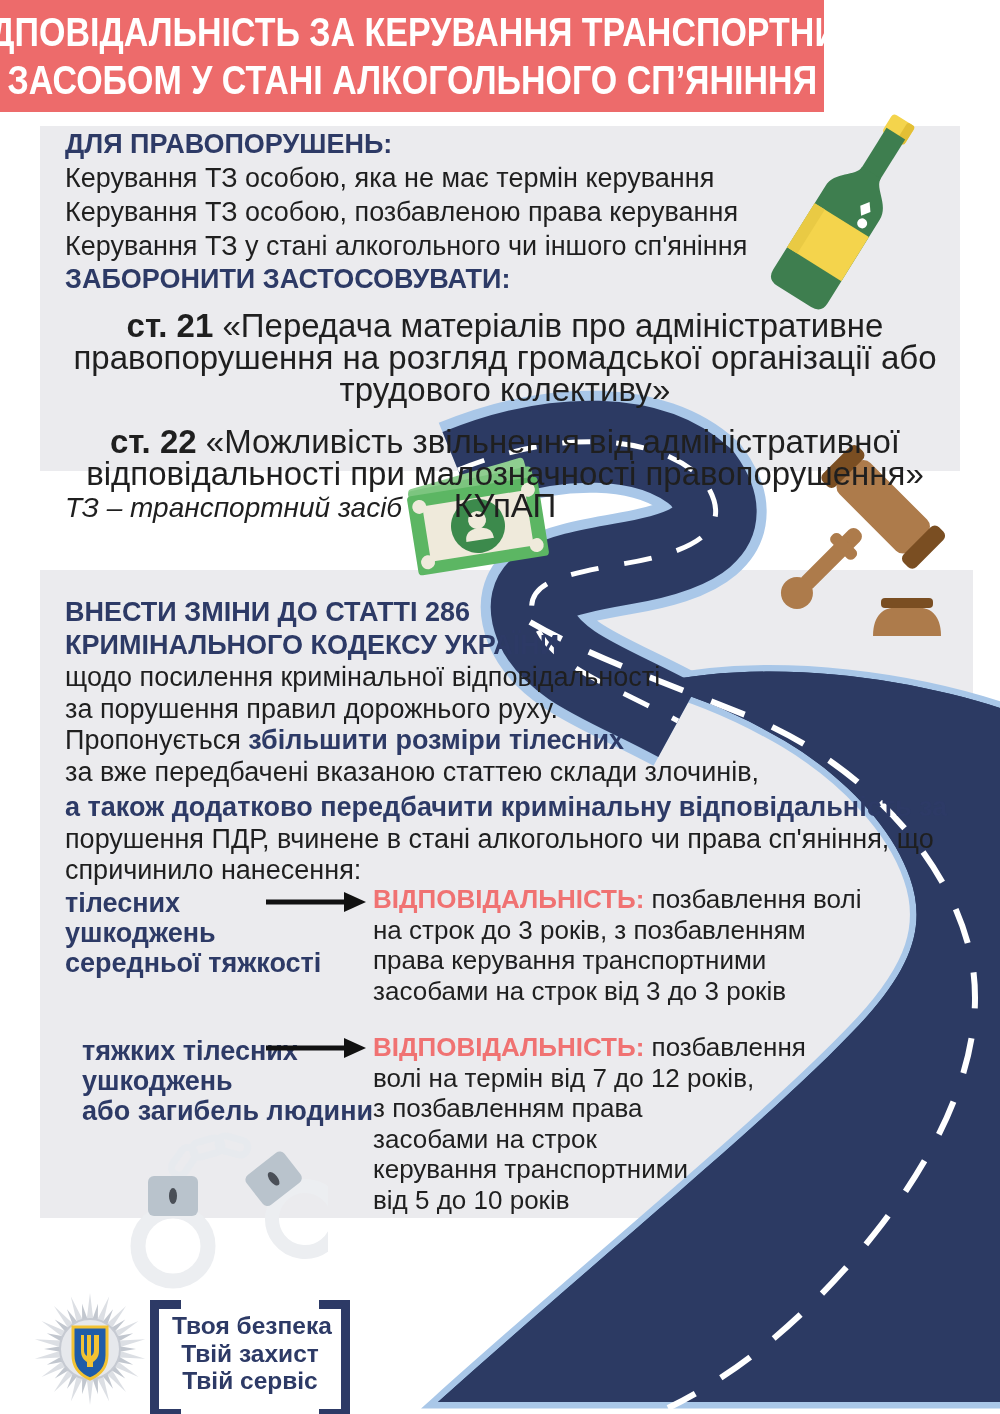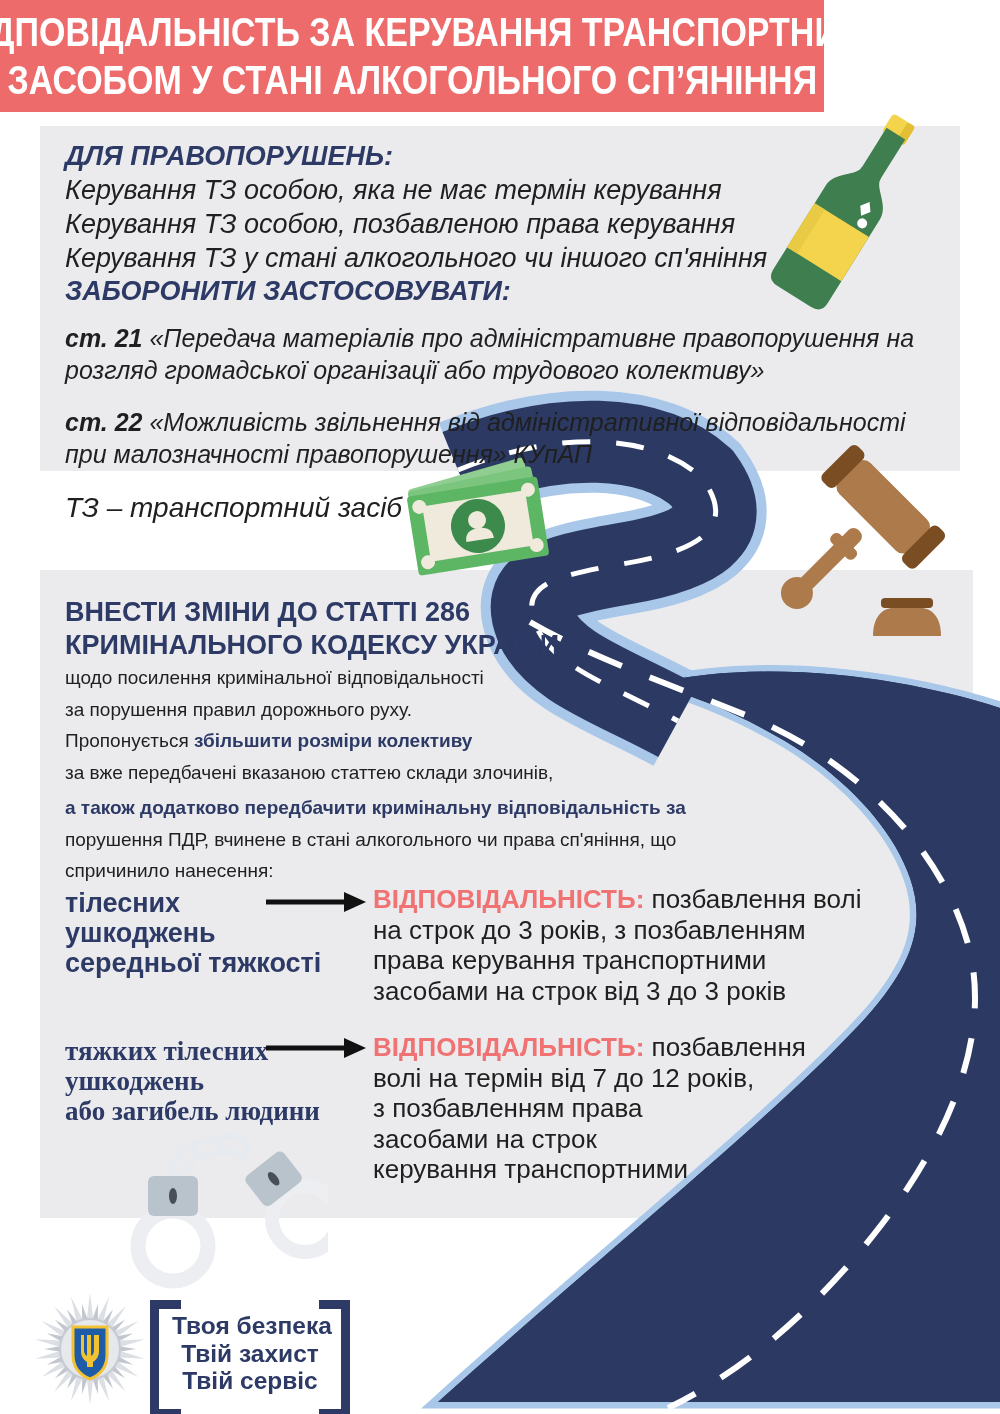--- a/index.html
+++ b/index.html
@@ -23,36 +23,36 @@
   #road-svg{position:absolute;left:0;top:0;z-index:2;pointer-events:none;}
   .road-blue{stroke:var(--road-edge);fill:none;}
   .road-navy{stroke:var(--road);fill:none;}
   .wedge{fill:var(--road);stroke:var(--road-edge);stroke-width:13;paint-order:stroke;}
   .wedge-fill{fill:var(--road);}
   .dashline{stroke:var(--dash-white);fill:none;}
   
   .txt{position:absolute;z-index:3;}
   .h-navy{color:var(--navy);font-weight:bold;font-size:27px;line-height:33px;white-space:nowrap;}
   .body-line{font-size:27px;line-height:34px;white-space:nowrap;}
-  #box1-content{left:65px;top:140px;width:885px;font-style:italic;}
-  .article{font-size:25px;line-height:32px;max-width:880px;}
+  #box1-content{left:65px;top:128px;width:885px;}
+  .article{font-size:33px;line-height:32px;max-width:880px;text-align:center;}
   .article .ref{font-weight:bold;}
   #article-1{margin-top:14px;}
   #article-2{margin-top:20px;}
   #note{left:65px;top:492px;font-size:28px;font-style:italic;white-space:nowrap;}
   #box2-content{left:65px;top:596px;width:600px;}
-  .b2-body{font-size:19px;line-height:31.5px;white-space:nowrap;}
+  .b2-body{font-size:27px;line-height:31.5px;white-space:nowrap;}
   .bold-navy{color:var(--navy);font-weight:bold;}
   .para2{margin-top:4px;}
   .item-label{font-size:27px;line-height:30px;font-weight:bold;color:var(--navy);white-space:nowrap;}
   .item-right{font-size:26px;line-height:30.5px;white-space:nowrap;}
   .resp-label{color:var(--accent-red);font-weight:bold;}
   #item1-label{left:65px;top:888px;}
   #item1-right{left:373px;top:884px;}
-  #item2-label{left:65px;top:1036px;font-family:Liberation Serif, serif;}
+  #item2-label{left:82px;top:1036px;}
   #item2-right{left:373px;top:1032px;}
   .arrow{position:absolute;z-index:3;}
   #arrow1{left:266px;top:892px;}
   #arrow2{left:266px;top:1038px;}
   
   #badge{left:28px;top:1286px;z-index:3;}
   #slogan-wrap{left:150px;top:1300px;width:200px;height:102px;z-index:3;}
   .bracket{position:absolute;top:0;width:22px;height:100px;border:9px solid var(--navy);}
   .bracket.left{left:0;border-right:none;}
   .bracket.right{right:0;border-left:none;}
@@ -145,21 +145,21 @@
     </div>
   </div>
 
   <div id="note" class="txt">ТЗ – транспортний засіб</div>
 
   <div id="box2-content" class="txt">
     <div class="h-navy">ВНЕСТИ ЗМІНИ ДО СТАТТІ 286</div>
     <div class="h-navy">КРИМІНАЛЬНОГО КОДЕКСУ УКРАЇНИ</div>
     <div class="b2-body">щодо посилення кримінальної відповідальності</div>
     <div class="b2-body">за порушення правил дорожнього руху.</div>
-    <div class="b2-body"><span>Пропонується </span><span class="bold-navy">збільшити розміри колективу</span></div>
+    <div class="b2-body"><span>Пропонується </span><span class="bold-navy">збільшити розміри тілесних</span></div>
     <div class="b2-body">за вже передбачені вказаною статтею склади злочинів,</div>
     <div class="b2-body para2 bold-navy">а також додатково передбачити кримінальну відповідальність за</div>
     <div class="b2-body">порушення ПДР, вчинене в стані алкогольного чи права сп'яніння, що</div>
     <div class="b2-body">спричинило нанесення:</div>
   </div>
 
   <div id="item1-label" class="txt item-label">
     <div>тілесних</div>
     <div>ушкоджень</div>
     <div>середньої тяжкості</div>
@@ -183,20 +183,21 @@
   <svg id="arrow2" class="arrow" width="100" height="20">
     <line x1="0" y1="10" x2="80" y2="10" stroke="#111" stroke-width="5"></line>
     <polygon points="78,0 100,10 78,20" fill="#111"></polygon>
   </svg>
   <div id="item2-right" class="txt item-right">
     <div><span class="resp-label">ВІДПОВІДАЛЬНІСТЬ:</span> <span>позбавлення</span></div>
     <div>волі на термін від 7 до 12 років,</div>
     <div>з позбавленням права</div>
     <div>засобами на строк</div>
     <div>керування транспортними</div>
+    <div>від 5 до 10 років</div>
   </div>
 
   <svg id="handcuffs" width="200" height="180" viewBox="0 0 200 180">
     <g stroke="#e7eaee" stroke-width="7" fill="none">
       <rect x="48" y="28" width="15" height="30" rx="7" transform="rotate(35 55 43)"></rect>
       <rect x="72" y="14" width="15" height="30" rx="7" transform="rotate(75 79 29)"></rect>
       <rect x="98" y="12" width="15" height="30" rx="7" transform="rotate(105 105 27)"></rect>
     </g>
     <circle cx="45" cy="128" r="35" stroke="#eceef1" stroke-width="15" fill="none"></circle>
     <rect x="20" y="58" width="50" height="40" rx="6" fill="#b9c3cc"></rect>

